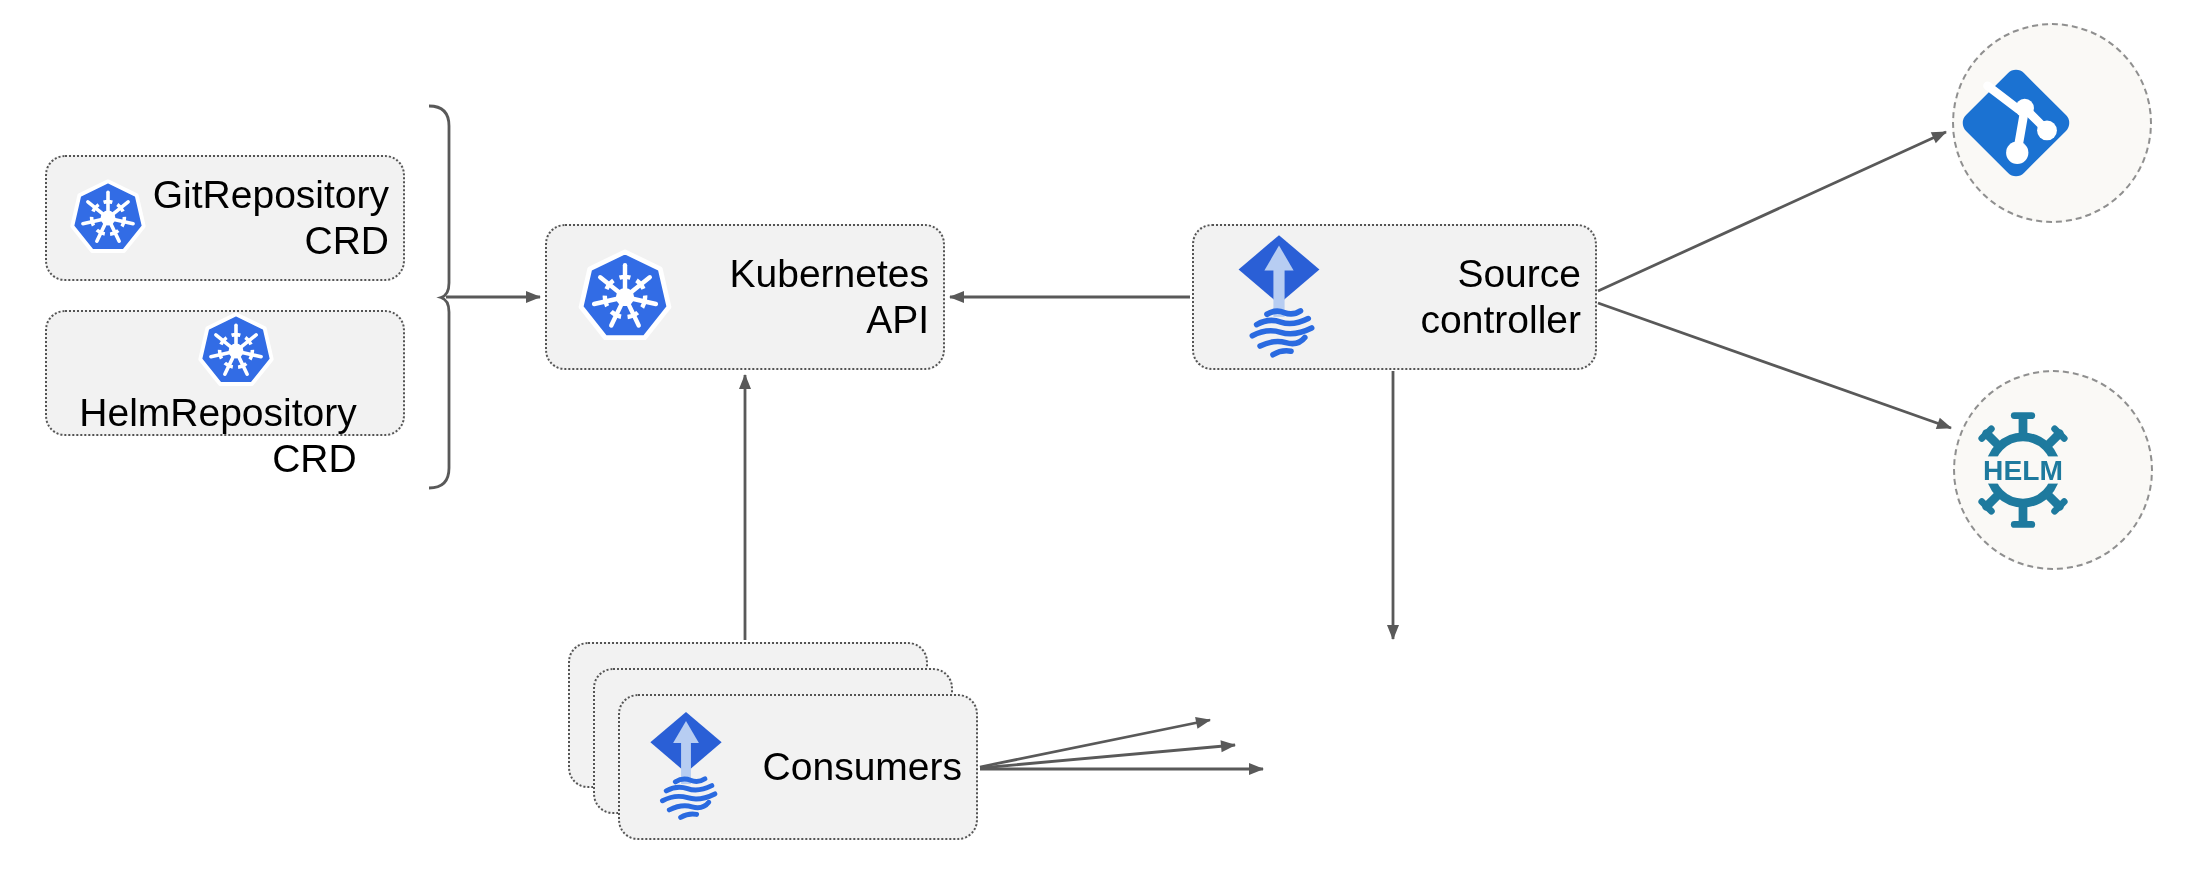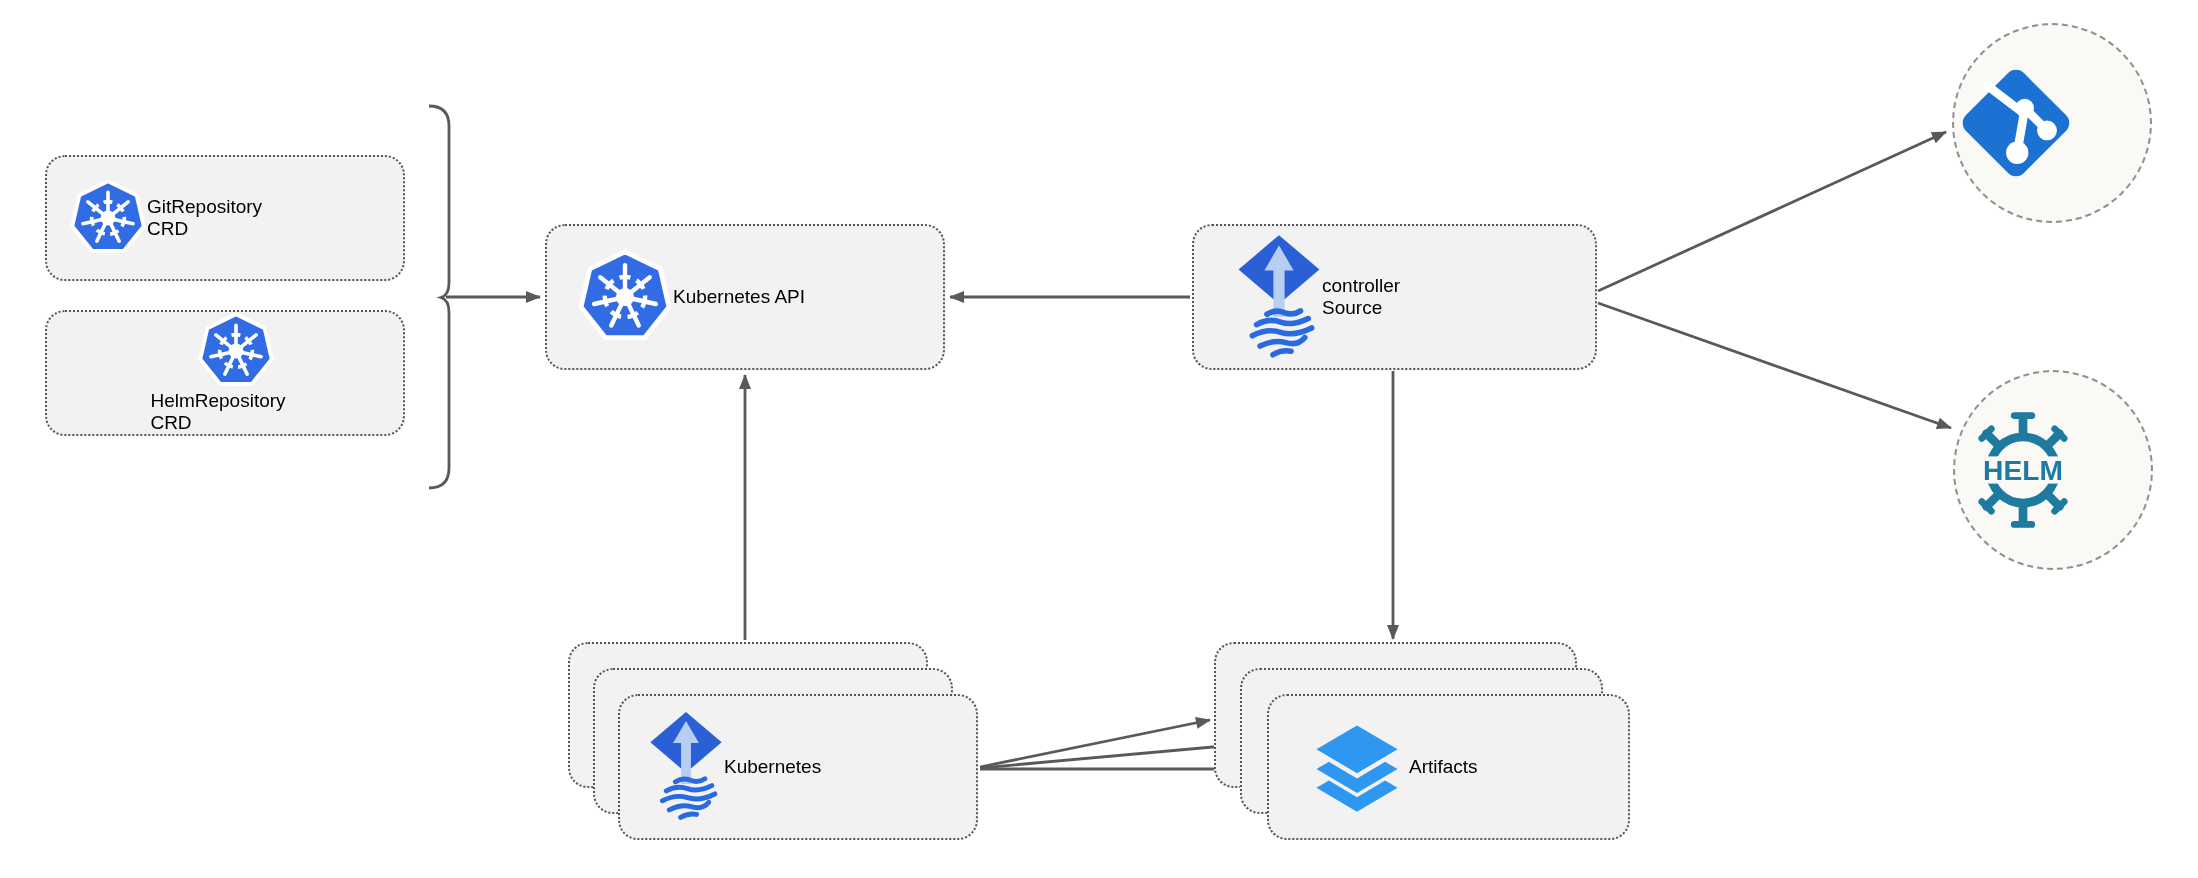--- a/index.html
+++ b/index.html
@@ -6,21 +6,21 @@
   .canvas {
     position:relative; width:2198px; height:878px; background:#ffffff;
     font-family:"Liberation Sans", sans-serif; color:#000; overflow:hidden;
   }
   .edge-layer { position:absolute; left:0; top:0; width:2198px; height:878px; }
   .node {
     position:absolute; background:#f2f2f2; border:2.5px dotted #545454;
     border-radius:20px; display:flex; align-items:center; box-sizing:border-box;
   }
   .node-label {
-    flex:1; text-align:left; font-size:19px; line-height:1.18; color:#000;
+    flex:1; text-align:right; font-size:39px; line-height:1.18; color:#000;
     padding-right:14px;
   }
   .stack { position:absolute; }
   .stack .layer-back, .stack .layer-mid {
     position:absolute; background:#f2f2f2; border:2.5px dotted #545454;
     border-radius:20px; box-sizing:border-box;
   }
   .stack .node { position:absolute; }
   .endpoint {
     position:absolute; width:200px; height:200px; border-radius:50%;
@@ -132,22 +132,22 @@
     <div class="node-label">
       <span>Kubernetes API</span>
     </div>
   </div>
 
   <div class="node" style="left:1192px; top:224px; width:405px; height:146px;">
     <svg class="icon" style="margin-left:42px;" width="86" height="125">
         <use href="#sym-flux"></use>
       </svg>
     <div class="node-label">
+      <div>Source</div>
       <div>controller</div>
-      <div>Source</div>
     </div>
   </div>
 
   <div class="endpoint" style="left:1952px; top:23px;">
     <svg width="124" height="124">
         <use href="#sym-git"></use>
       </svg>
   </div>
 
   <div class="endpoint" style="left:1953px; top:370px;">
@@ -175,31 +175,19 @@
   </div>
 
   <div class="stack" style="left:568px; top:642px; width:412px; height:200px;">
     <div class="layer-back" style="left:0; top:0; width:360px; height:146px;"></div>
     <div class="layer-mid" style="left:25px; top:26px; width:360px; height:146px;"></div>
     <div class="node" style="left:50px; top:52px; width:360px; height:146px;">
       <svg class="icon" style="margin-left:28px;" width="76" height="110">
           <use href="#sym-flux"></use>
         </svg>
       <div class="node-label">
-        <span>Kubernetes</span>
+        <span>Consumers</span>
       </div>
     </div>
   </div>
 
-  <div class="stack" style="left:1214px; top:642px; width:418px; height:200px;">
-    <div class="layer-back" style="left:0; top:0; width:363px; height:146px;"></div>
-    <div class="layer-mid" style="left:26px; top:26px; width:363px; height:146px;"></div>
-    <div class="node" style="left:53px; top:52px; width:363px; height:146px;">
-      <svg class="icon" style="margin-left:36px;" width="104" height="104">
-          <use href="#sym-layers"></use>
-        </svg>
-      <div class="node-label">
-        <span>Artifacts</span>
-      </div>
-    </div>
-  </div>
 
 </div>
 
 </body></html>

